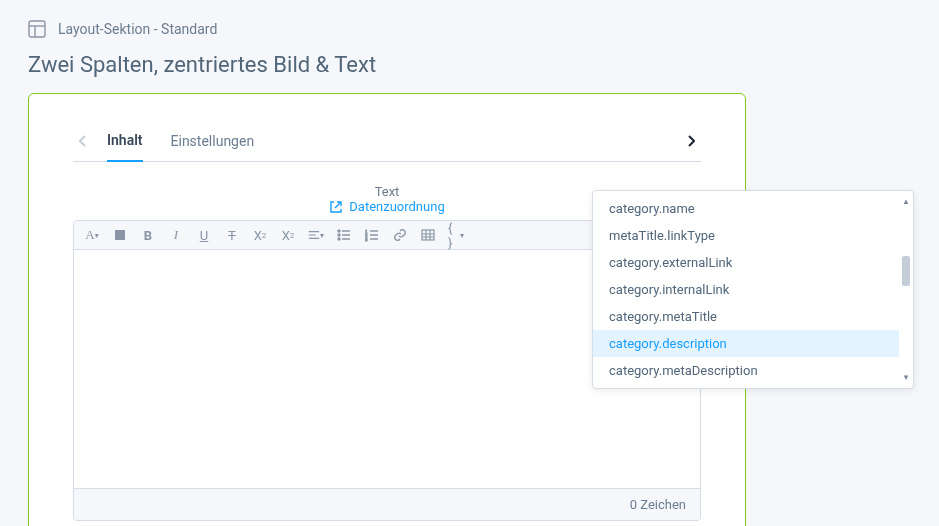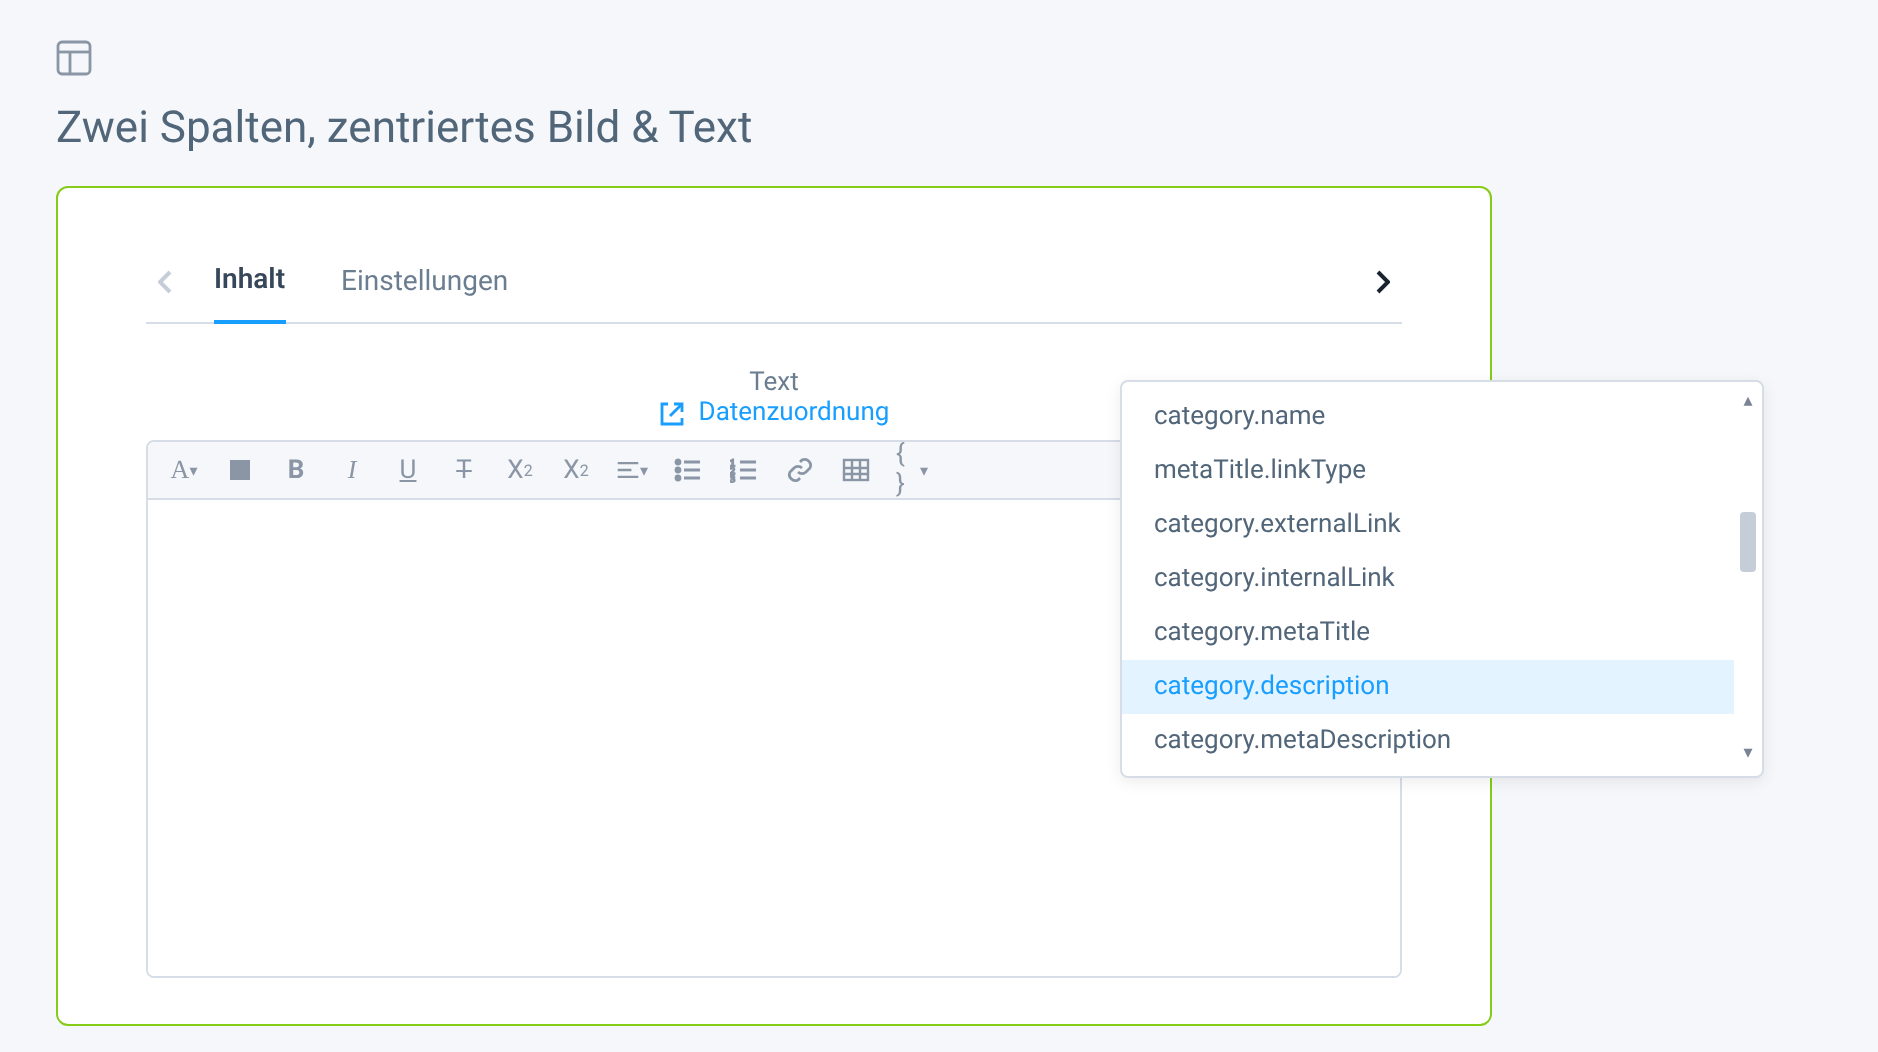--- a/index.html
+++ b/index.html
@@ -129,21 +129,21 @@
   .editor-footer {
     background: #f5f7fa;
     border-top: 1px solid #d6dde6;
     padding: 8px 14px;
     text-align: right;
     color: #6b7d90;
     font-size: 13px;
   }
   .dropdown {
     position: absolute;
-    left: 560px;
+    left: 592px;
     top: 190px;
     width: 322px;
     background: #fff;
     border: 1px solid #d6dde6;
     border-radius: 4px;
     box-shadow: 0 2px 8px rgba(0,0,0,0.08);
     padding: 4px 0;
     display: flex;
   }
   .dropdown-list {
@@ -195,20 +195,21 @@
 <div class="page">
 
   <div class="section-header">
     <span class="icon-box">
       <svg viewBox="0 0 18 18" width="18" height="18" fill="none" stroke="#8a96a5" stroke-width="1.4">
         <rect x="1" y="1" width="16" height="16" rx="2"></rect>
         <line x1="1" y1="6" x2="17" y2="6"></line>
         <line x1="7" y1="6" x2="7" y2="17"></line>
       </svg>
     </span>
+    <span class="label">Layout-Sektion - Standard</span>
   </div>
 
   <h2 class="block-title">Zwei Spalten, zentriertes Bild &amp; Text</h2>
 
   <div class="panel">
 
     <div class="tab-row">
       <div class="tab-scroll-left">
         <svg width="8" height="12" viewBox="0 0 8 12" fill="none" stroke="currentColor" stroke-width="2">
             <polyline points="6,1 1,6 6,11"></polyline>
@@ -290,20 +291,23 @@
               <rect x="1" y="2" width="12" height="10"></rect>
               <line x1="1" y1="6" x2="13" y2="6"></line>
               <line x1="1" y1="9" x2="13" y2="9"></line>
               <line x1="5" y1="2" x2="5" y2="12"></line>
               <line x1="9" y1="2" x2="9" y2="12"></line>
             </svg>
         </span>
         <span class="tb-btn" style="font-family:inherit;">{ }<span style="font-size:8px;">▾</span></span>
       </div>
       <div class="editor-body"></div>
+      <div class="editor-footer">
+        <span>0 Zeichen</span>
+      </div>
     </div>
 
   </div>
 
   <div class="dropdown">
     <div class="dropdown-list" id="dropdown-list">
         <div class="dropdown-item">category.name</div>
         <div class="dropdown-item">metaTitle.linkType</div>
         <div class="dropdown-item">category.externalLink</div>
         <div class="dropdown-item">category.internalLink</div>

